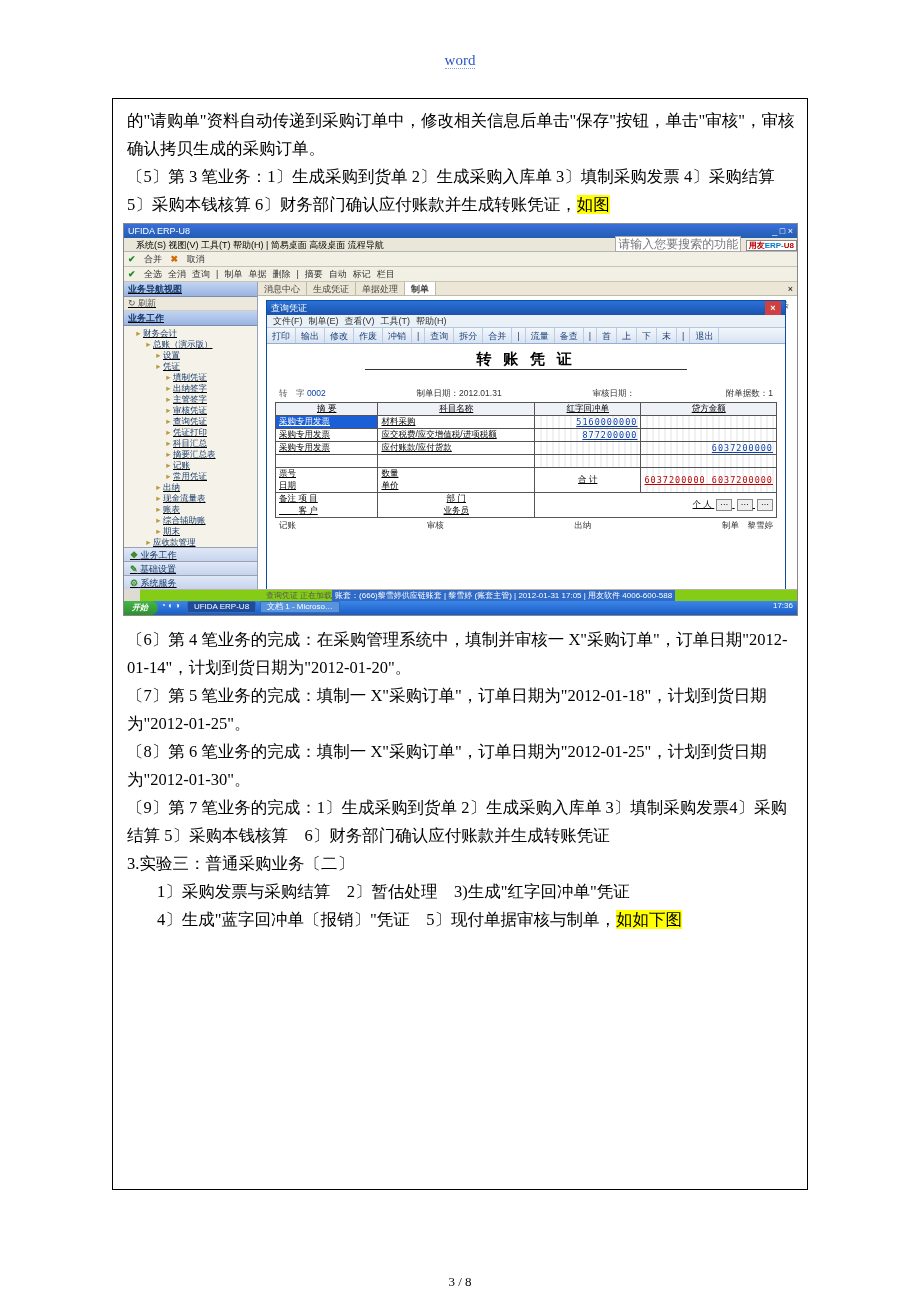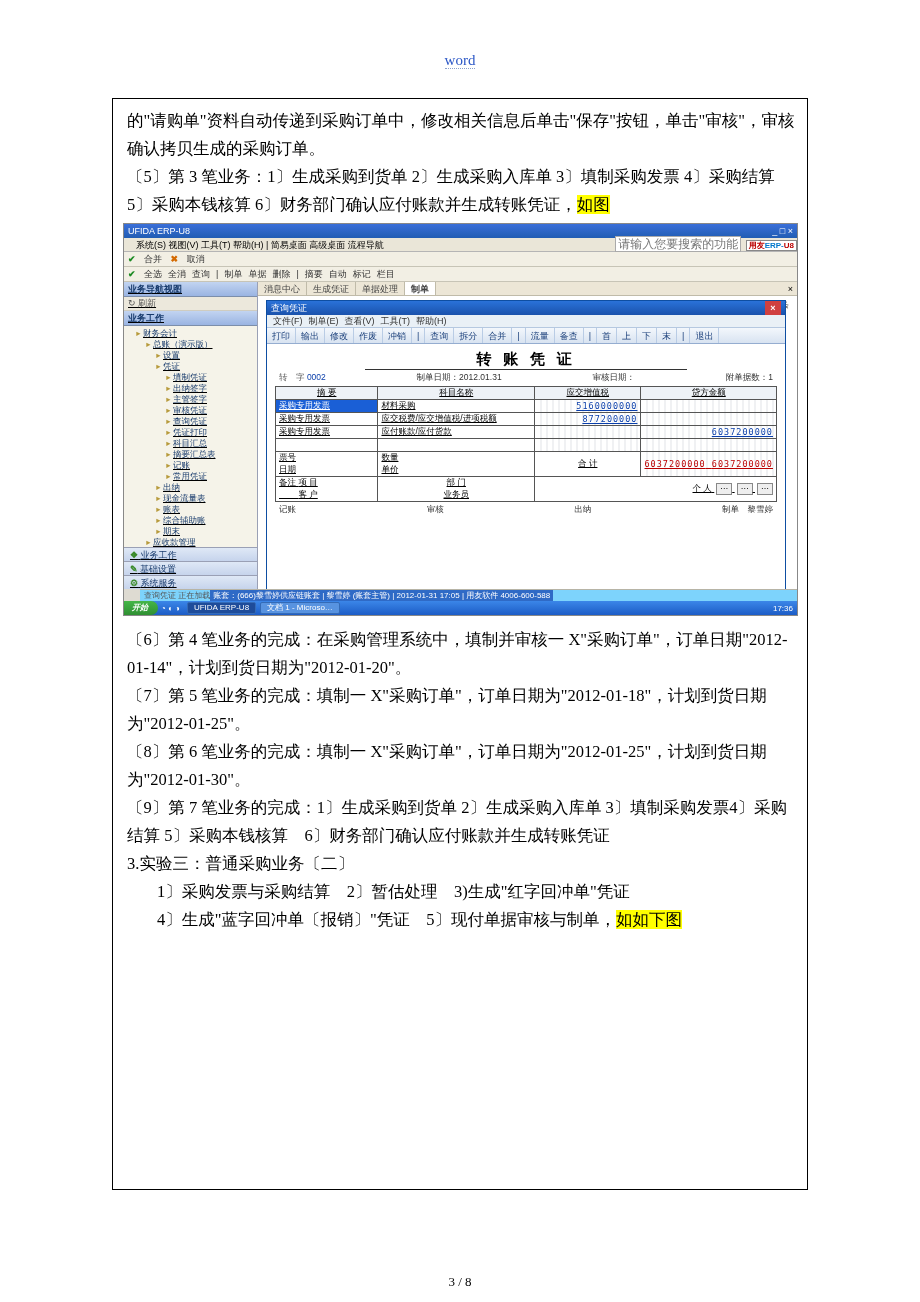--- a/index.html
+++ b/index.html
@@ -194,21 +194,21 @@
   .dlg-tool{
     height:16px;background:linear-gradient(#f3f7fc,#d8e3f1);font-size:9px;
     line-height:16px;border-bottom:1px solid #95add0;display:flex;
     color:#1a3f7a;
   }
   .dlg-tool .tb{padding:0 5px;border-right:1px solid #b9cce5;white-space:nowrap;}
   .voucher-body{background:#fff;height:calc(100% - 43px);padding:6px 8px 2px 8px;}
   .voucher-title{
     text-align:center;font-size:15px;font-family:"KaiTi","SimSun";
     letter-spacing:4px;font-weight:bold;border-bottom:1px solid #333;
-    margin:0 90px 2px 90px;
+    margin:0 90px 18px 90px;
   }
   .voucher-meta{
     display:flex;justify-content:space-between;font-size:8.5px;
     padding:0 4px 2px 4px;color:#333;
   }
   .voucher-meta .vm-l{color:#555;}
   .voucher-table{
     width:100%;border-collapse:collapse;font-size:8.5px;
   }
   .voucher-table th,.voucher-table td{
@@ -228,29 +228,29 @@
     padding:2px 4px 0 4px;color:#333;
   }
   .btn-mini{
     display:inline-block;border:1px solid #888;background:#eee;
     padding:0 3px;font-size:8px;line-height:10px;margin-left:2px;
   }
 
   
   .erp-status{
     position:absolute;left:16px;right:0;bottom:14px;height:12px;
-    background:#7dd3fc;border-top:1px solid #b7b4a6;
+    background:#84cc16;border-top:1px solid #b7b4a6;
     font-size:8px;line-height:12px;padding-left:4px;color:#555;
-    display:flex;justify-content:flex-start;
+    display:flex;justify-content:center;
   }
   .erp-status .st-r{background:#2f6ac6;color:#fff;padding:0 3px;}
   .taskbar{
     position:absolute;left:0;right:0;bottom:0;height:14px;
     background:linear-gradient(#3b86e8,#1c5cc6);
-    display:flex;align-items:center;font-size:8px;color:#fff;
+    display:flex;align-items:flex-start;font-size:8px;color:#fff;
   }
   .tb-start{
     background:linear-gradient(#45b648,#2f8f32);
     height:14px;line-height:14px;padding:0 10px 0 8px;
     border-radius:0 8px 8px 0;font-style:italic;font-weight:bold;
   }
   .tb-item{
     background:#5893e0;border:1px solid #346bb7;border-radius:2px;
     height:12px;line-height:10px;padding:0 6px;margin-left:4px;
   }
@@ -384,21 +384,21 @@
               </span>
               <span><span>制单日期：</span><span>2012.01.31</span></span>
               <span>审核日期：</span>
               <span><span>附单据数：</span><span>1</span></span>
             </div>
             <table class="voucher-table">
               <thead>
                 <tr>
                   <th style="width:22%">摘 要</th>
                   <th style="width:34%">科目名称</th>
-                  <th style="width:22%">应交增值税</th>
+                  <th style="width:22%">红字回冲单</th>
                   <th style="width:22%">贷方金额</th>
                 </tr>
               </thead>
               <tbody id="voucher-rows">
                   <tr>
                     <td class="summary-sel">采购专用发票</td>
                     <td>材料采购</td>
                     <td class="amt-cell">5160000000</td>
                     <td class="amt-cell"></td>
                   </tr>

